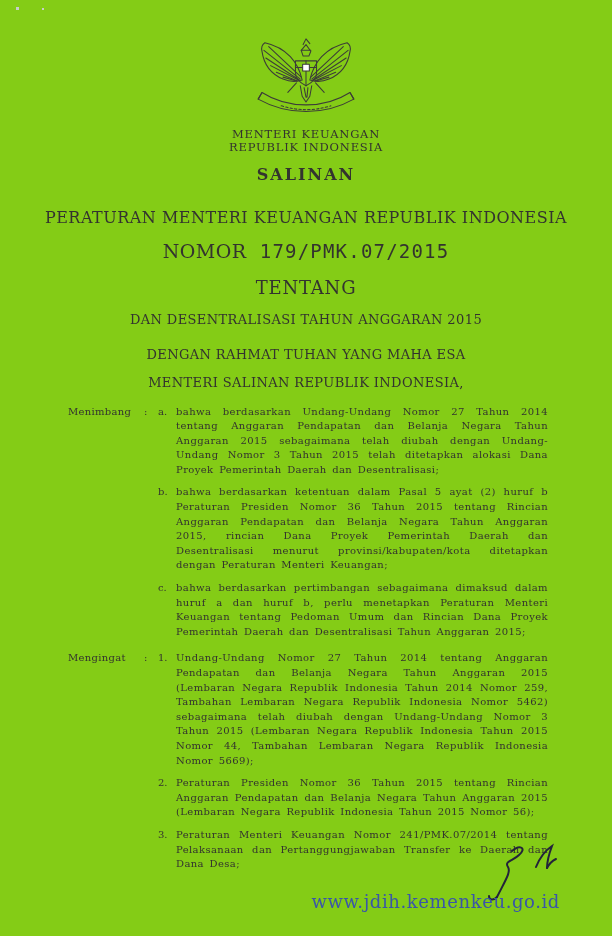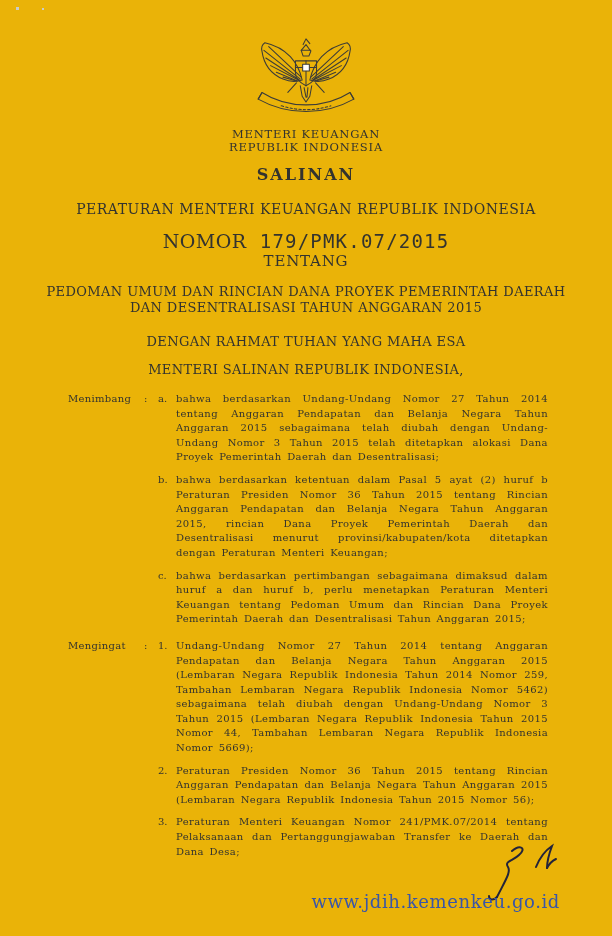--- a/index.html
+++ b/index.html
@@ -1,32 +1,32 @@
 <!DOCTYPE html>
 <html><head>
 <meta charset="utf-8">
 <style>
   html, body { margin:0; padding:0; background:#e8e8e8; }
   .page {
     position:relative; width:612px; height:936px; margin:0 auto;
-    background:#eab308; overflow:hidden;
+    background:#84cc16; overflow:hidden;
     font-family:"DejaVu Serif", serif; color:#33332f;
   }
   .center { text-align:center; }
 
   .emblem-wrap { padding-top:36px; text-align:center; }
   .emblem { width:116px; height:88px; }
 
   .ministry-line { font-size:11.5px; letter-spacing:0.8px; line-height:12.5px; }
   .salinan { font-weight:bold; font-size:16px; letter-spacing:2px; margin-top:12px; }
 
-  .reg-title { font-size:14px; letter-spacing:0.5px; margin-top:17px; }
+  .reg-title { font-size:16px; letter-spacing:0.5px; margin-top:24px; }
   .nomor-line { font-size:19px; margin-top:13px; letter-spacing:0.5px; }
   .nomor-value { font-family:"DejaVu Sans Mono", monospace; letter-spacing:1.2px; }
-  .tentang { font-size:15px; letter-spacing:0.8px; margin-top:0; }
+  .tentang { font-size:18px; letter-spacing:0.8px; margin-top:15px; }
   .subject { font-size:13px; letter-spacing:0.4px; margin-top:14px; line-height:15.5px; }
   .invocation { font-size:13px; letter-spacing:0.4px; margin-top:19px; }
   .issuer { font-size:13px; letter-spacing:0.4px; margin-top:13px; }
 
   .clauses { margin-top:15px; padding-left:68px; padding-right:64px; }
   .clause {
     display:grid; grid-template-columns:76px 14px 1fr;
     font-size:10px; line-height:14.6px; margin-top:10px;
   }
   .clause-label { letter-spacing:0.3px; }
@@ -93,21 +93,20 @@
 
   <div class="reg-title center">PERATURAN MENTERI KEUANGAN REPUBLIK INDONESIA</div>
 
   <div class="nomor-line center">
     <span>NOMOR</span>&nbsp;&nbsp;<span class="nomor-value">179/PMK.07/2015</span>
   </div>
 
   <div class="tentang center">TENTANG</div>
 
   <div class="subject center">
-    <div>PEDOMAN UMUM DAN RINCIAN DANA PROYEK PEMERINTAH DAERAH</div>
     <div>DAN DESENTRALISASI TAHUN ANGGARAN 2015</div>
   </div>
 
   <div class="invocation center">DENGAN RAHMAT TUHAN YANG MAHA ESA</div>
   <div class="issuer center">MENTERI SALINAN REPUBLIK INDONESIA,</div>
 
   <div class="clauses">
 
     <div class="clause">
       <div class="clause-label">Menimbang</div>

